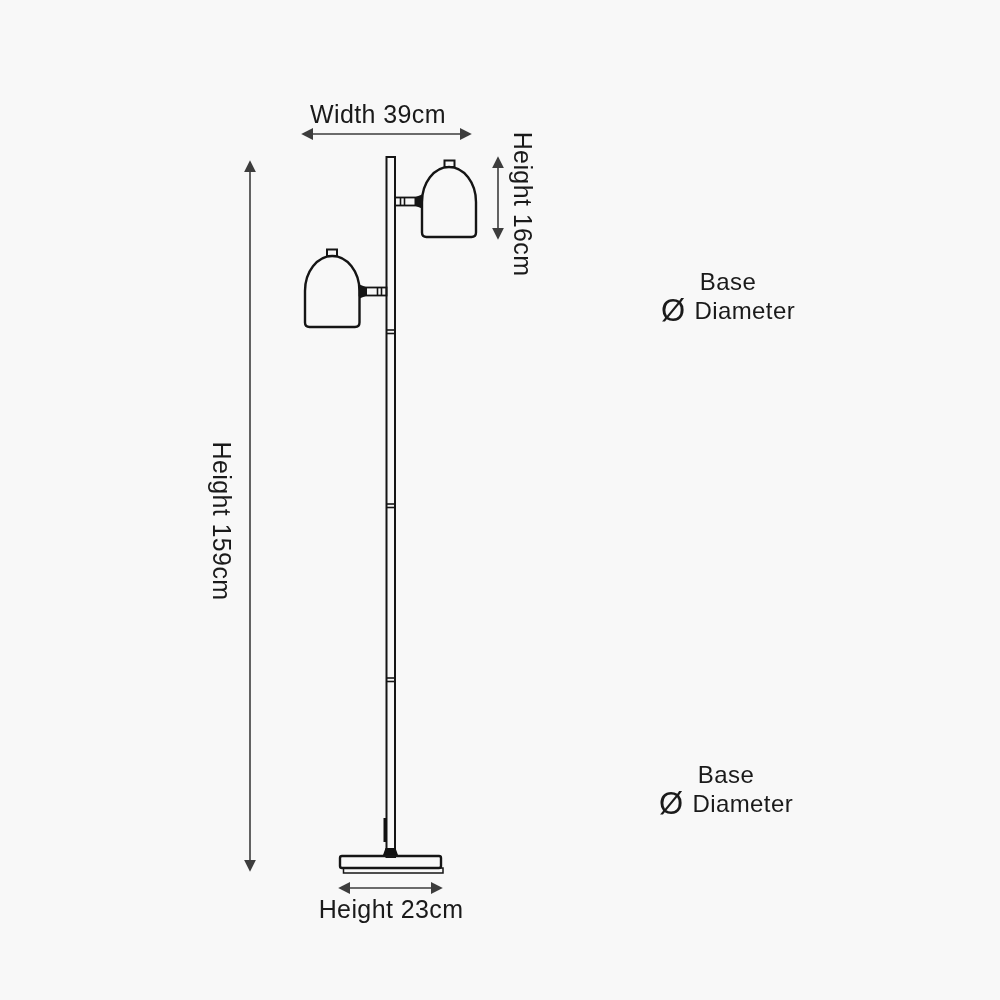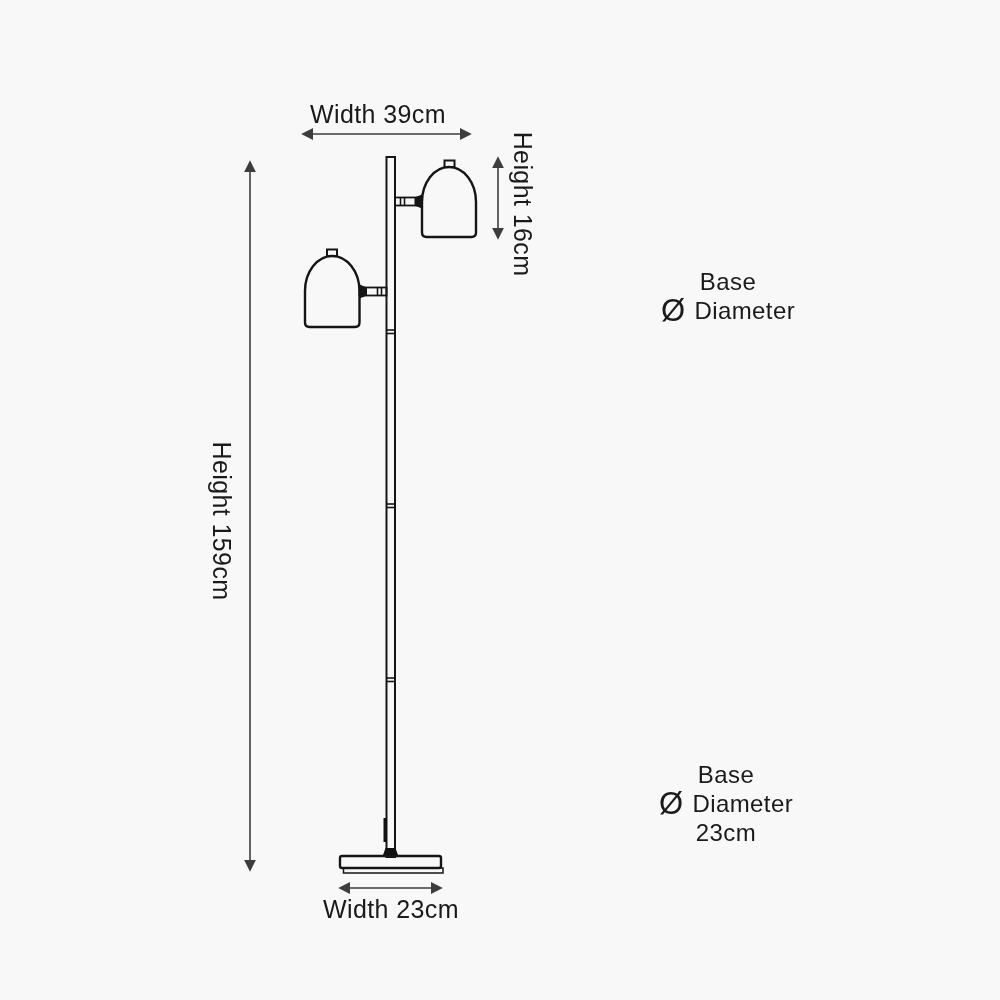--- a/index.html
+++ b/index.html
@@ -114,32 +114,31 @@
       <line x1="340" y1="888" x2="441" y2="888" marker-start="url(#ah)" marker-end="url(#ah)"></line>
     </g>
   </svg>
 
   <div class="label" style="left: 228px; top: 99px; width: 300px;">Width 39cm</div>
 
   <div class="label vlabel" style="left: 112px; top: 506px; width: 220px;">Height 159cm</div>
 
   <div class="label vlabel" style="left: 433px; top: 189px; width: 180px;">Height 16cm</div>
 
-  <div class="label" style="left: 241px; top: 894px; width: 300px;">Width 23cm</div>
+  <div class="label" style="left: 241px; top: 894px; width: 300px;">Height 23cm</div>
 
   <div class="dia-block" style="left: 598px; top: 267px;">
     <div class="dia-line">Base</div>
     <div class="dia-line">
       <span class="dia-symbol">Ø</span>
       <span>Diameter</span>
     </div>
   </div>
 
   <div class="dia-block" style="left: 596px; top: 760px;">
     <div class="dia-line">Base</div>
     <div class="dia-line">
       <span class="dia-symbol">Ø</span>
       <span>Diameter</span>
     </div>
-    <div class="dia-line">23cm</div>
   </div>
 
 </div>
 
 </body></html>

